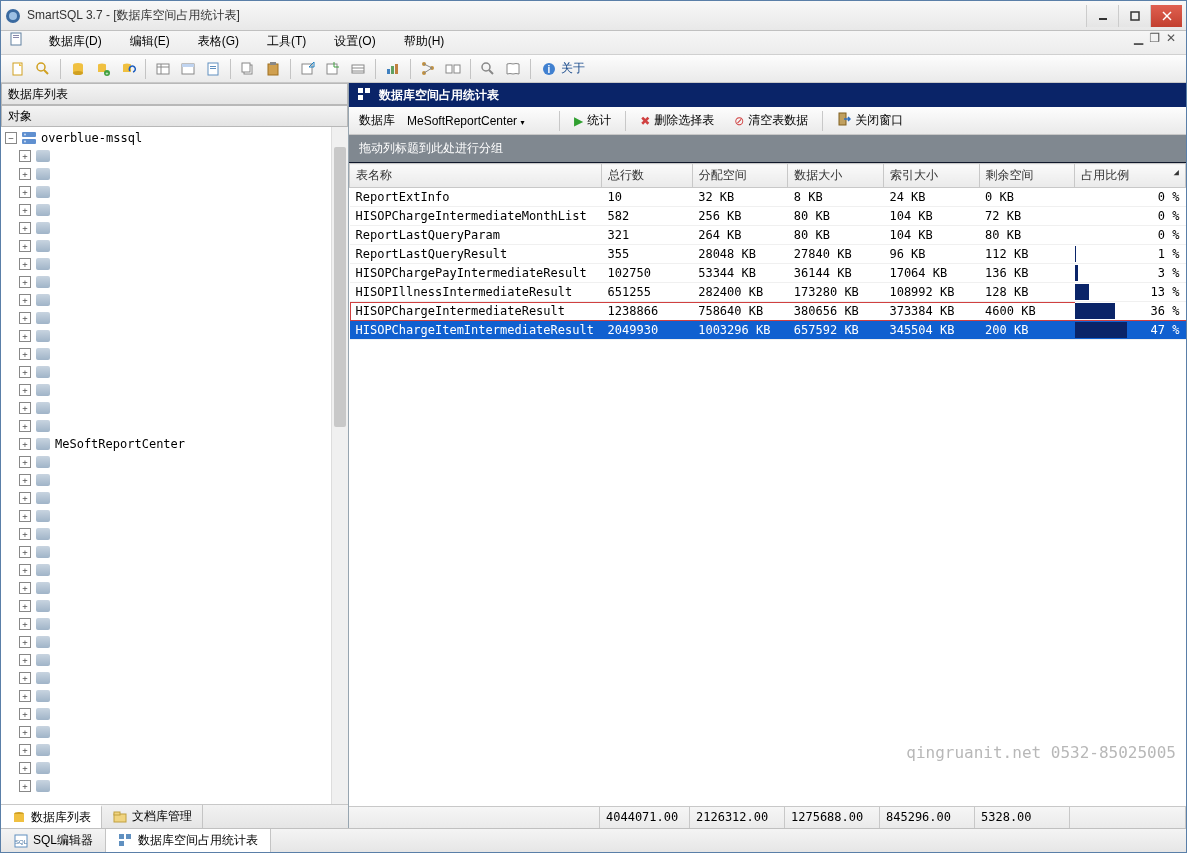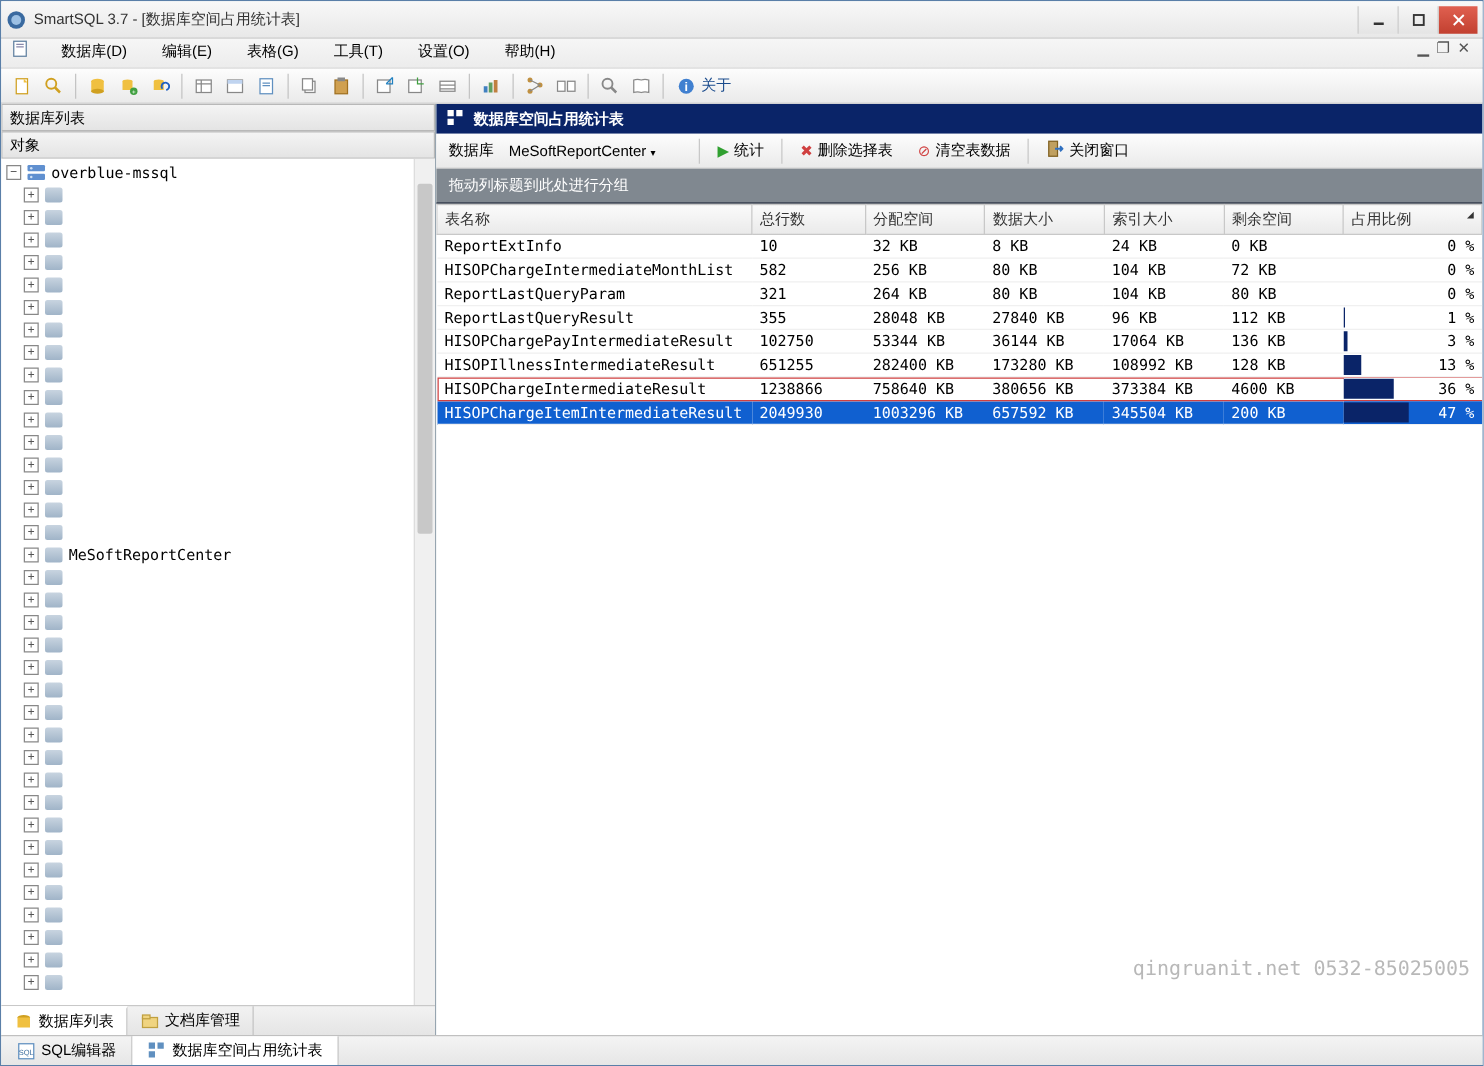--- a/index.html
+++ b/index.html
@@ -701,20 +701,29 @@
                 <td>200 KB</td>
                 <td class="ratio-cell">
                   <span class="ratio-bar" style="width:47%"></span>
                   <span class="ratio-txt">47 %</span>
                 </td>
               </tr>
             </tbody>
         </table>
         <div class="watermark">qingruanit.net 0532-85025005</div>
       </div>
+      <div class="footer-totals">
+        <div class="footer-cell" style="width:251px;"></div>
+        <div class="footer-cell" style="width:90px;">4044071.00</div>
+        <div class="footer-cell" style="width:95px;">2126312.00</div>
+        <div class="footer-cell" style="width:95px;">1275688.00</div>
+        <div class="footer-cell" style="width:95px;">845296.00</div>
+        <div class="footer-cell" style="width:95px;">5328.00</div>
+        <div class="footer-cell" style="flex:1;"></div>
+      </div>
     </div>
   </div>
 
   <div class="bottom-tabs">
     <div class="btab">
       <svg class="ico" viewBox="0 0 16 16">
           <rect x="2" y="2" width="12" height="12" fill="#fff" stroke="#6090c0"></rect>
           <text x="8" y="11" font-size="6" fill="#4070a0" text-anchor="middle">SQL</text>
         </svg>
       <span>SQL编辑器</span>

